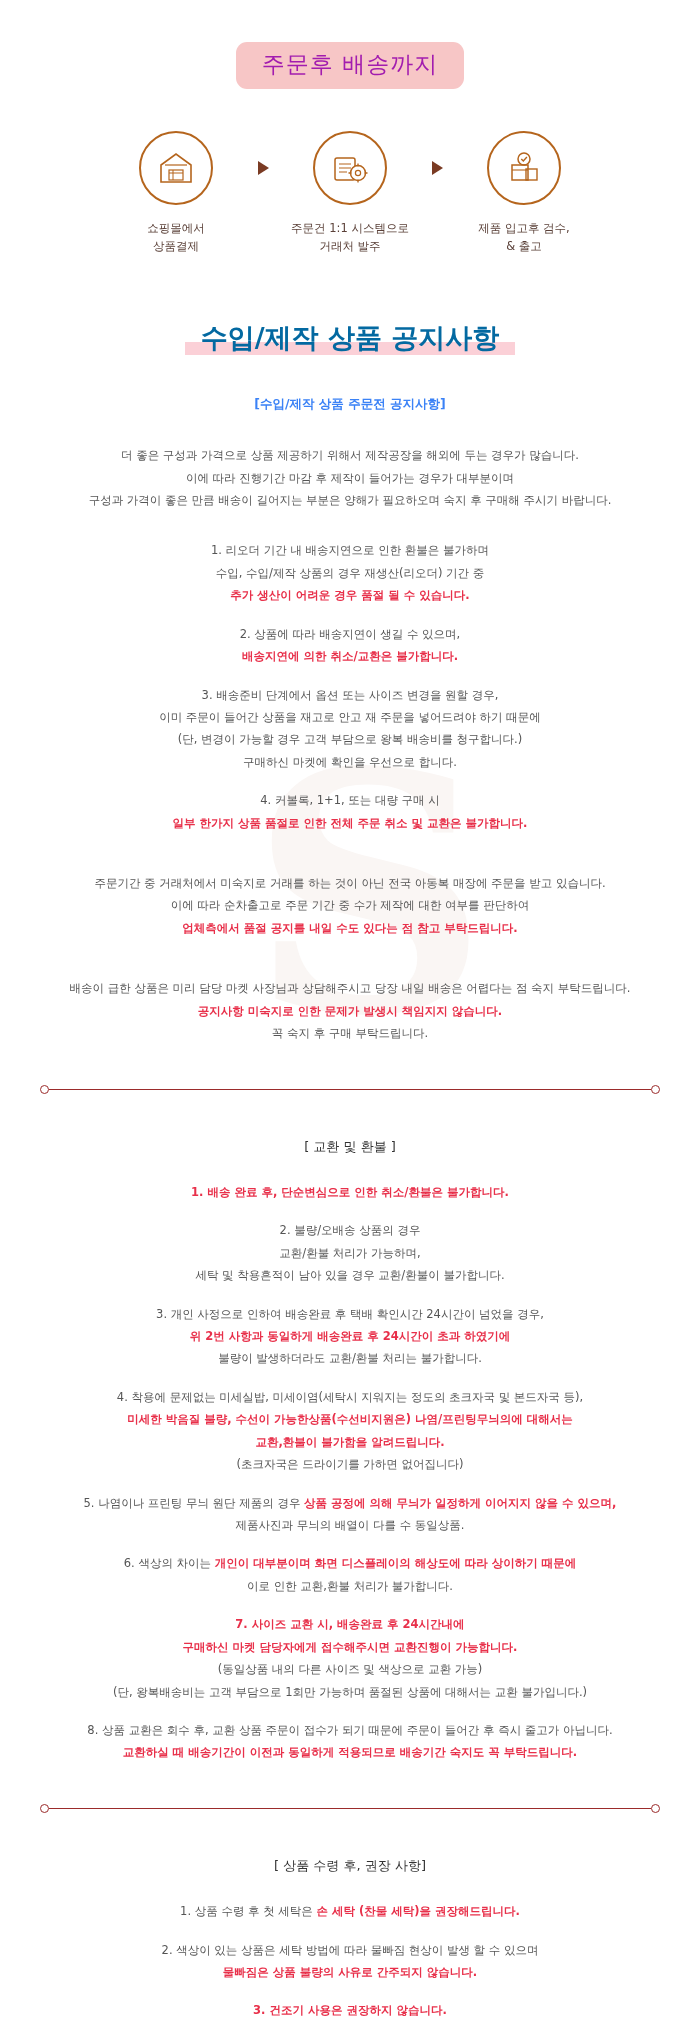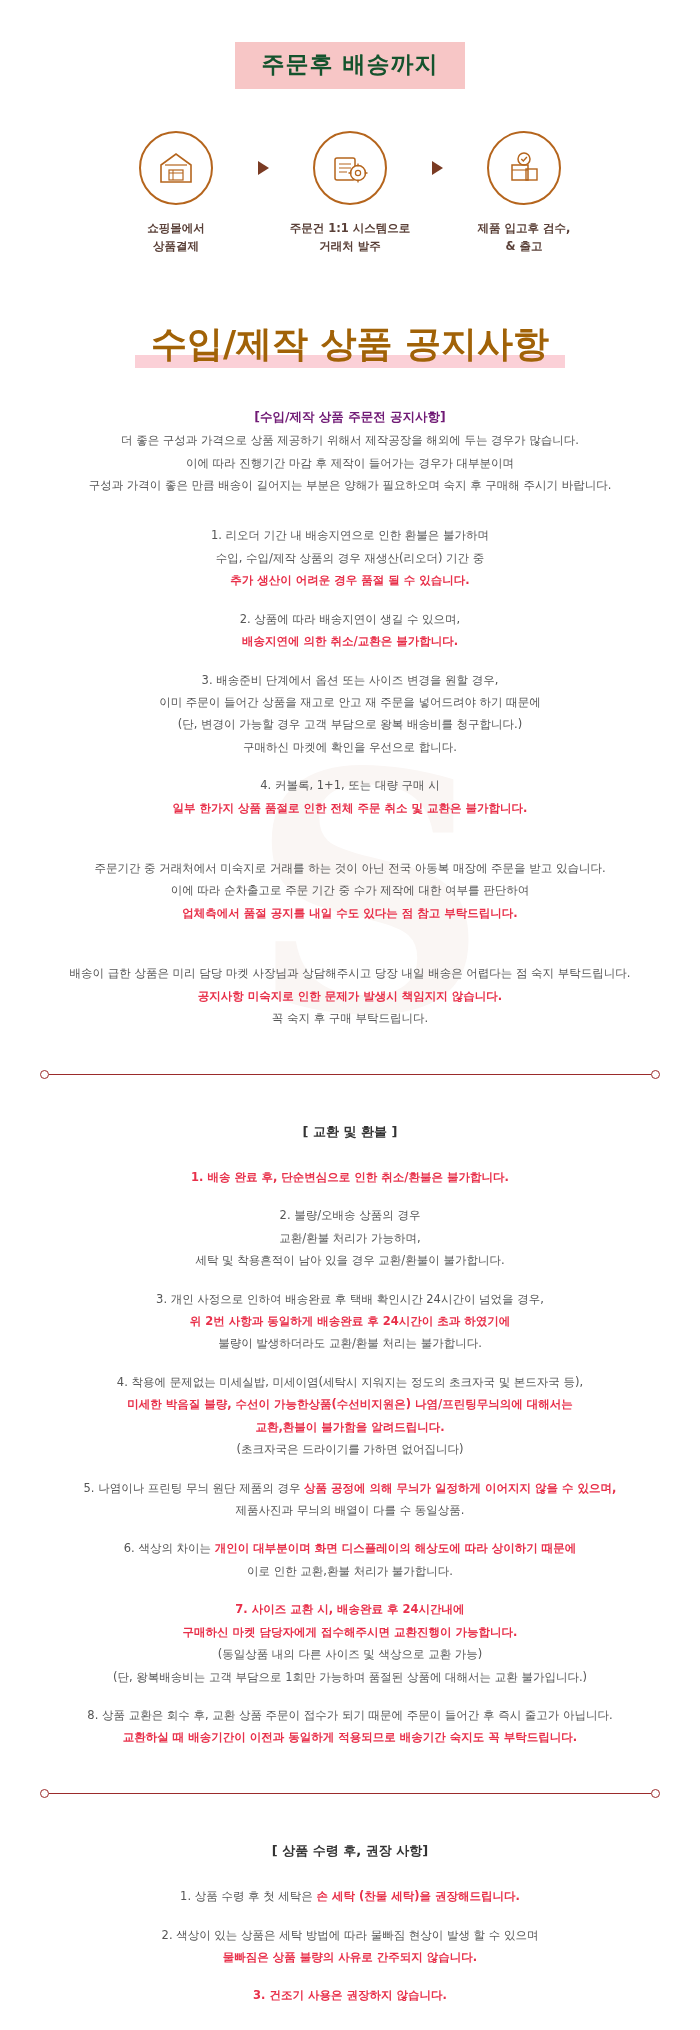--- a/index.html
+++ b/index.html
@@ -35,26 +35,26 @@
   .content { position: relative; z-index: 1; }
 
   
   .banner-wrap {
     text-align: center;
     padding-top: 42px;
   }
   .banner-title {
     display: inline-block;
     background: #f7c6c6;
-    color: #14532d;
+    color: #a21caf;
     font-size: 23px;
-    font-weight: bold;
+    font-weight: normal;
     letter-spacing: 1px;
     padding: 7px 26px 9px 26px;
-    border-radius: 0;
+    border-radius: 11px;
   }
   .steps {
     display: flex;
     justify-content: center;
     align-items: flex-start;
     margin-top: 42px;
   }
   .step {
     width: 140px;
     text-align: center;
@@ -68,21 +68,21 @@
     display: flex;
     align-items: center;
     justify-content: center;
     box-sizing: border-box;
   }
   .step-label {
     margin-top: 14px;
     font-size: 11.5px;
     line-height: 1.6;
     color: #5a4038;
-    font-weight: bold;
+    font-weight: normal;
     white-space: pre-line;
   }
   .arrow {
     width: 34px;
     display: flex;
     justify-content: center;
     align-items: center;
     height: 74px;
   }
   .arrow span {
@@ -94,23 +94,23 @@
   }
 
   
   .main-title-wrap {
     text-align: center;
     margin-top: 62px;
   }
   .main-title {
     display: inline-block;
     position: relative;
-    font-size: 36px;
+    font-size: 27px;
     font-weight: bold;
-    color: #a16207;
+    color: #0369a1;
     padding: 2px 16px;
   }
   .main-title .hl {
     position: absolute;
     left: 0; right: 0;
     bottom: 3px;
     height: 13px;
     background: #fbd0d7;
     z-index: -1;
   }
@@ -119,23 +119,23 @@
   .block {
     text-align: center;
     font-size: 11.5px;
     line-height: 1.95;
     color: #555;
     margin: 0 auto;
     width: 620px;
   }
   .head {
     font-weight: bold;
-    color: #701a75;
+    color: #3b82f6;
     font-size: 12.5px;
-    margin-bottom: 0;
+    margin-bottom: 28px;
   }
   .red { color: #e8304a; font-weight: bold; }
   .para { margin-bottom: 16px; }
   .spacer-lg { height: 34px; }
   .spacer-md { height: 22px; }
   .spacer-sm { height: 12px; }
 
   
   .divider {
     position: relative;
@@ -157,21 +157,21 @@
     border-radius: 50%;
     background: #fff;
     box-sizing: border-box;
   }
   .divider .dot.l { left: 0; }
   .divider .dot.r { right: 0; }
 
   .section-head {
     text-align: center;
     font-size: 13px;
-    font-weight: bold;
+    font-weight: normal;
     color: #333;
     margin-bottom: 22px;
   }
 </style>
 </head>
 <body>
 
 <div class="page">
   <div class="watermark">S</div>
   <div class="content">

